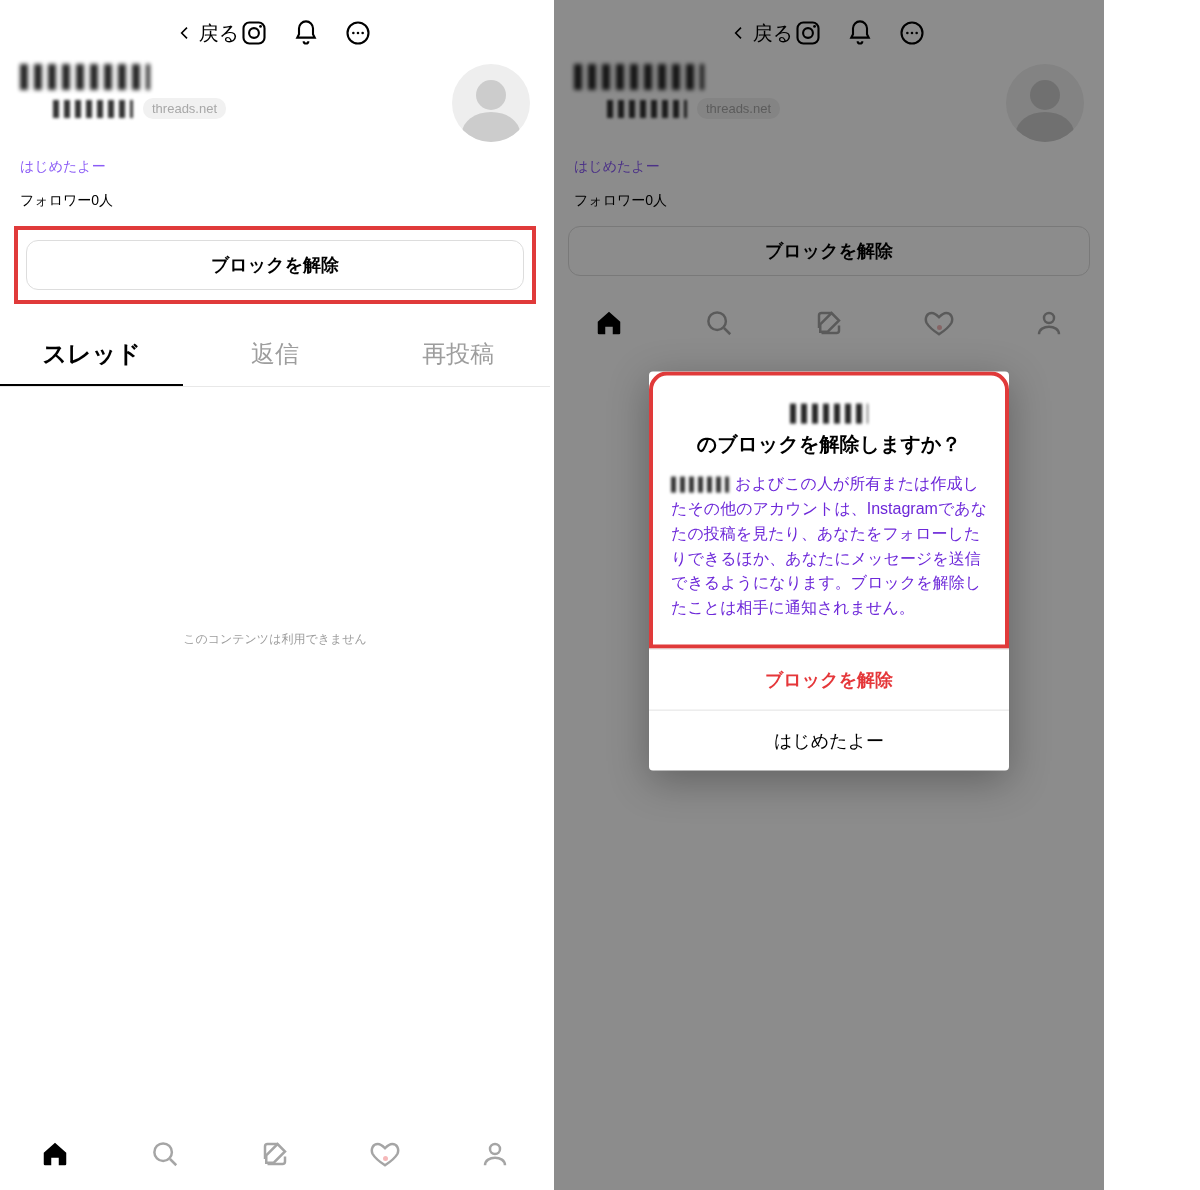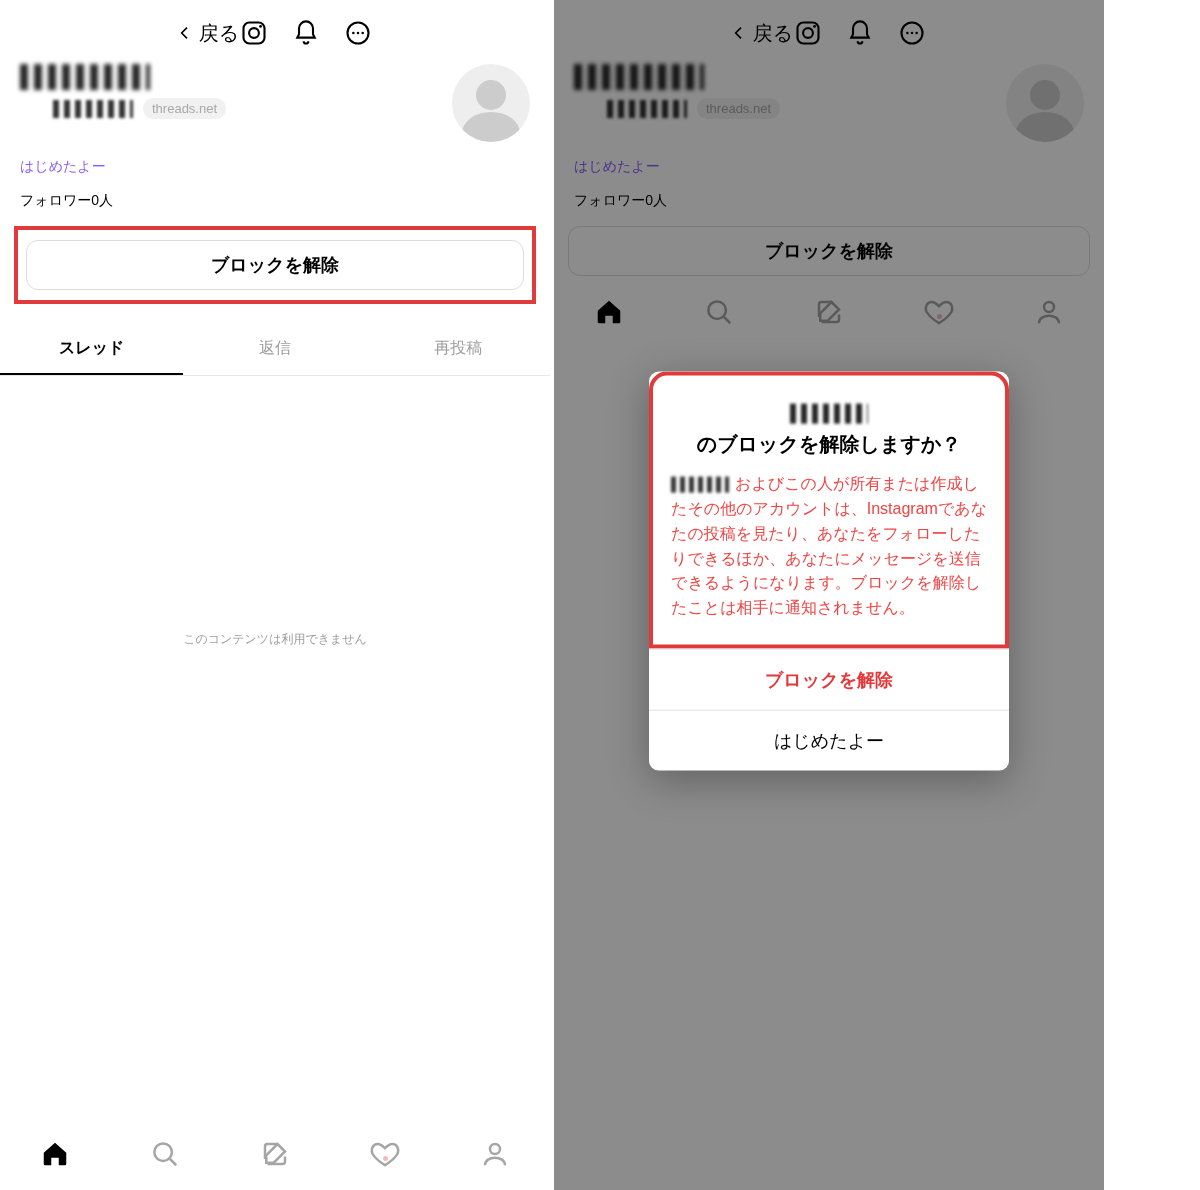--- a/index.html
+++ b/index.html
@@ -25,38 +25,38 @@
   .avatar::before { content: ""; position: absolute; top: 16px; left: 50%; transform: translateX(-50%); width: 30px; height: 30px; background: #ccc; border-radius: 50%; }
   .avatar::after { content: ""; position: absolute; bottom: -12px; left: 50%; transform: translateX(-50%); width: 58px; height: 42px; background: #ccc; border-radius: 50% 50% 0 0; }
   .bio { padding: 16px 20px 0 20px; font-size: 14px; color: #8b5cf6; }
   .followers { padding: 16px 20px 0 20px; font-size: 14px; color: #000000; }
   
   .unblockArea { margin: 16px 14px 0 14px; }
   .redbox { border: 4px solid #e03a3a; padding: 10px 8px; }
   .unblockBtn { width: 100%; height: 50px; border: 1px solid #ddd; border-radius: 12px; background: #fff; font-size: 18px; font-weight: 600; cursor: pointer; }
   
   .tabs { display: flex; margin-top: 20px; border-bottom: 1px solid #e8e8e8; }
-  .tab { flex: 1; text-align: center; padding: 14px 0; font-size: 16px; color: #9d9d9d; cursor: pointer; }
+  .tab { flex: 1; text-align: center; padding: 14px 0; font-size: 24px; color: #9d9d9d; cursor: pointer; }
   .tab.active { color: #000; font-weight: 600; border-bottom: 2px solid #000; }
   
   .empty { position: absolute; top: 53%; left: 0; right: 0; text-align: center; color: #9d9d9d; font-size: 12px; }
   
   .nav { position: absolute; bottom: 0; left: 0; right: 0; height: 72px; display: flex; align-items: center; justify-content: space-around; background: #fff; }
   .nav .nicon { width: 34px; height: 34px; display: flex; align-items: center; justify-content: center; opacity: .35; cursor: pointer; }
   .nav .nicon.active { opacity: 1; }
   .nav .dot { position: absolute; width: 5px; height: 5px; background: #e5373a; border-radius: 50%; bottom: 10px; }
   
   .dim { position: absolute; inset: 0; background: rgba(0,0,0,.45); }
   .pane.right .content { position: relative; z-index: 0; }
   
-  .dialog { position: absolute; left: 50%; top: 48%; transform: translate(-50%,-50%); width: 360px; background: #fff; border-radius: 10px; overflow: hidden; z-index: 3; box-shadow: 0 10px 40px rgba(0,0,0,.3); }
+  .dialog { position: absolute; left: 50%; top: 48%; transform: translate(-50%,-50%); width: 360px; background: #fff; border-radius: 4px; overflow: hidden; z-index: 3; box-shadow: 0 10px 40px rgba(0,0,0,.3); }
   .dialogBodyBox { border: 4px solid #e03a3a; padding: 28px 18px 24px 18px; border-top-left-radius: 18px; border-top-right-radius: 18px; }
   .dtitle { font-size: 20px; font-weight: 700; text-align: center; line-height: 1.4; margin-bottom: 14px; display: flex; flex-wrap: wrap; justify-content: center; gap: 6px; }
   .dtitle .blurinline { width: 78px; height: 20px; background: repeating-linear-gradient(90deg,#000,#000 6px,#fff 6px,#fff 11px); filter: blur(1.5px); opacity: .85; display: inline-block; vertical-align: middle; }
-  .dmsg { font-size: 16px; line-height: 1.55; color: #ef4444; margin-top: 8px; }
+  .dmsg { font-size: 16px; line-height: 1.55; color: #6d28d9; margin-top: 8px; }
   .dmsg .blurinline2 { width: 58px; height: 16px; background: repeating-linear-gradient(90deg,#000,#000 5px,#fff 5px,#fff 9px); filter: blur(1.4px); opacity: .8; display: inline-block; vertical-align: middle; margin-right: 6px; }
   .dbtn { border-top: 1px solid #e2e2e2; text-align: center; font-size: 18px; padding: 18px 0; cursor: pointer; }
   .dbtn.primary { color: #e5373a; font-weight: 700; }
   .pane.right .unblockArea .redbox { border: none; padding: 0; }
 </style>
 </head>
 <body>
 
 <div class="wrap">
 

